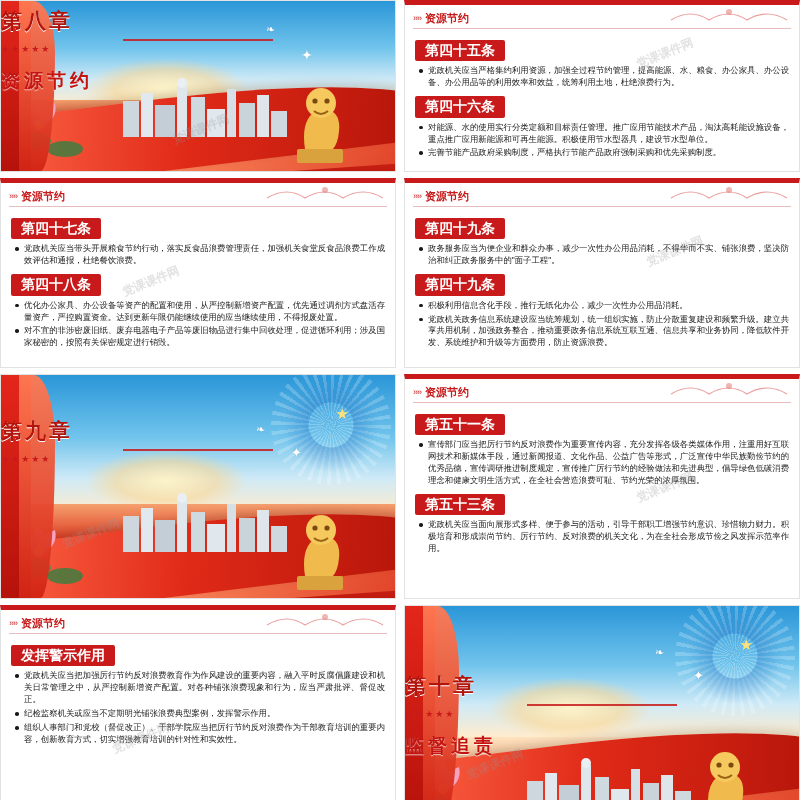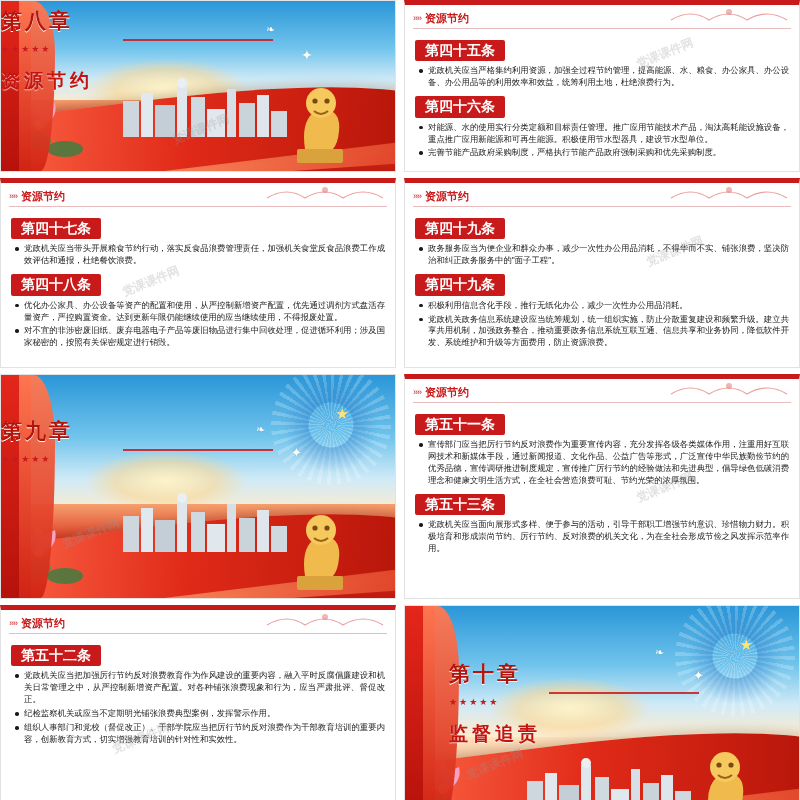--- a/index.html
+++ b/index.html
@@ -398,21 +398,21 @@
     <div class="c-head">
       <span class="arrows">»»</span>
       <span class="h-title">资源节约</span>
       <svg class="orn" viewBox="0 0 120 18">
         <path d="M2 14 q20 -12 38 0 q20 -12 38 0 q20 -12 40 0" stroke="#d9534f" fill="none" stroke-width="1.2" opacity=".65"></path>
         <circle cx="60" cy="6" r="3" fill="#d9534f" opacity=".5"></circle>
       </svg>
       <div class="hr"></div>
     </div>
     <div class="c-body">
-      <div class="tag">第五十二条</div>
+      <div class="tag">发挥警示作用</div>
       <ul class="items">
         <li>党政机关应当把加强厉行节约反对浪费教育作为作风建设的重要内容，融入平时反腐倡廉建设和机关日常管理之中，从严控制新增资产配置。对各种铺张浪费现象和行为，应当严肃批评、督促改正。</li>
         <li>纪检监察机关或应当不定期明光铺张浪费典型案例，发挥警示作用。</li>
         <li>组织人事部门和党校（督促改正）、干部学院应当把厉行节约反对浪费作为干部教育培训的重要内容，创新教育方式，切实增强教育培训的针对性和实效性。</li>
       </ul>
     </div>
     <div class="wm" style="left:110px;top:120px;">党课课件网</div>
   </div>
 
   <div class="slide ch-slide">
@@ -449,21 +449,21 @@
       <circle cx="34" cy="46" r="5" fill="#ffe07a"></circle>
     </svg>
     <svg class="ch-lion" style="bottom:-14px;" viewBox="0 0 78 92">
       <rect x="16" y="74" width="46" height="14" rx="2" fill="#d9a23c"></rect>
       <path d="M24 74 q-4 -26 8 -36 q6 -6 14 -4 q14 4 12 22 q-1 12 -6 18z" fill="#f0bb4c"></path>
       <circle cx="40" cy="28" r="15" fill="#f5c95e"></circle>
       <circle cx="34" cy="26" r="2.6" fill="#7a4a10"></circle>
       <circle cx="46" cy="26" r="2.6" fill="#7a4a10"></circle>
       <path d="M33 36 q7 6 14 0" stroke="#9a6316" stroke-width="2" fill="none"></path>
     </svg>
-    <div class="ch-center" style="top:54px;margin-left:44px;">
+    <div class="ch-center" style="top:66px;">
       <div class="ch-num">第十章</div>
       <div class="ch-rule"></div>
       <div class="ch-stars">★★★★★</div>
       <div class="ch-title">监督追责</div>
     </div>
     <div class="wm" style="left:60px;top:150px;">党课课件网</div>
   </div>
 
 </div>
 

